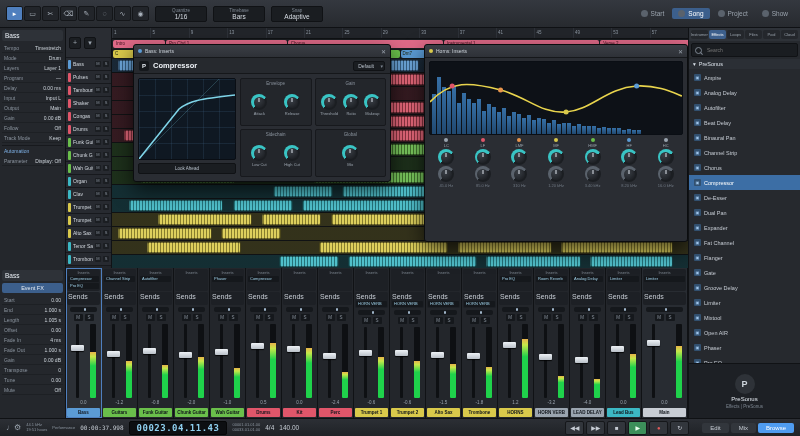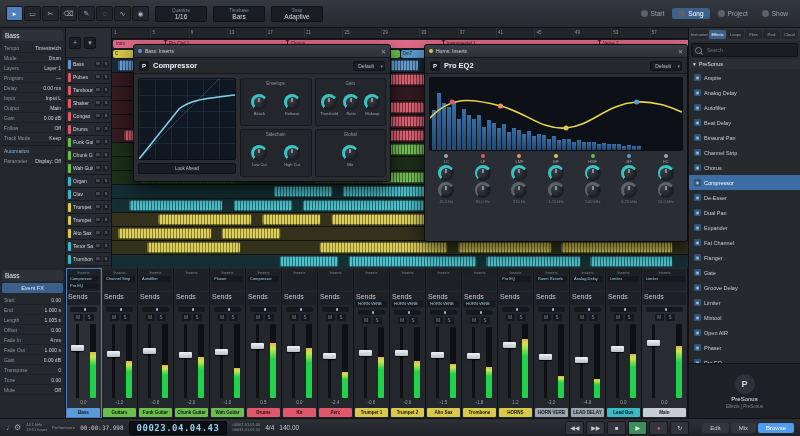--- a/index.html
+++ b/index.html
@@ -608,25 +608,20 @@
         </div>
     </div>
   </div>
 
   <div class="pwin" id="eq-window">
     <div class="ptitle">
       <span class="pdot" style="background:#d9c94b"></span>
       <span>Horns: Inserts</span>
       <span class="px">✕</span>
     </div>
-    <div class="phead">
-      <span class="plogo">P</span>
-      <span class="pname">Pro EQ2</span>
-      <span class="preset">Default</span>
-    </div>
     <div class="eqbody">
       <div class="eqdisp">
         <div class="spectrum" id="spectrum">
             <div class="sbar" style="height: 40.32px;"></div>
             <div class="sbar" style="height: 56.8298px;"></div>
             <div class="sbar" style="height: 47.1315px;"></div>
             <div class="sbar" style="height: 43.2224px;"></div>
             <div class="sbar" style="height: 47.5611px;"></div>
             <div class="sbar" style="height: 30.7647px;"></div>
             <div class="sbar" style="height: 41.3117px;"></div>
@@ -1303,21 +1298,21 @@
   </div>
 
   <div class="transport">
     <span id="ticons"><span class="ticon">♩</span><span class="ticon">⚙</span></span>
     <span class="tstack">
       <span class="tsmall">44.1 kHz</span>
       <span class="tsmall">19:51 hours</span>
     </span>
     <span class="tsmall">Performance</span>
     <span class="tsec">00:00:37.998</span>
-    <span class="bigcount">00023.04.04.43</span>
+    <span class="bigcount">00023.04.11.43</span>
     <span class="tstack">
       <span class="tsmall">00001.01.01.00</span>
       <span class="tsmall">00033.01.01.00</span>
     </span>
     <span class="sig">4/4</span>
     <span class="sig">140.00</span>
     <span class="tbtns" id="tbtns">
         <div class="tpbtn">◀◀</div>
         <div class="tpbtn">▶▶</div>
         <div class="tpbtn">■</div>

